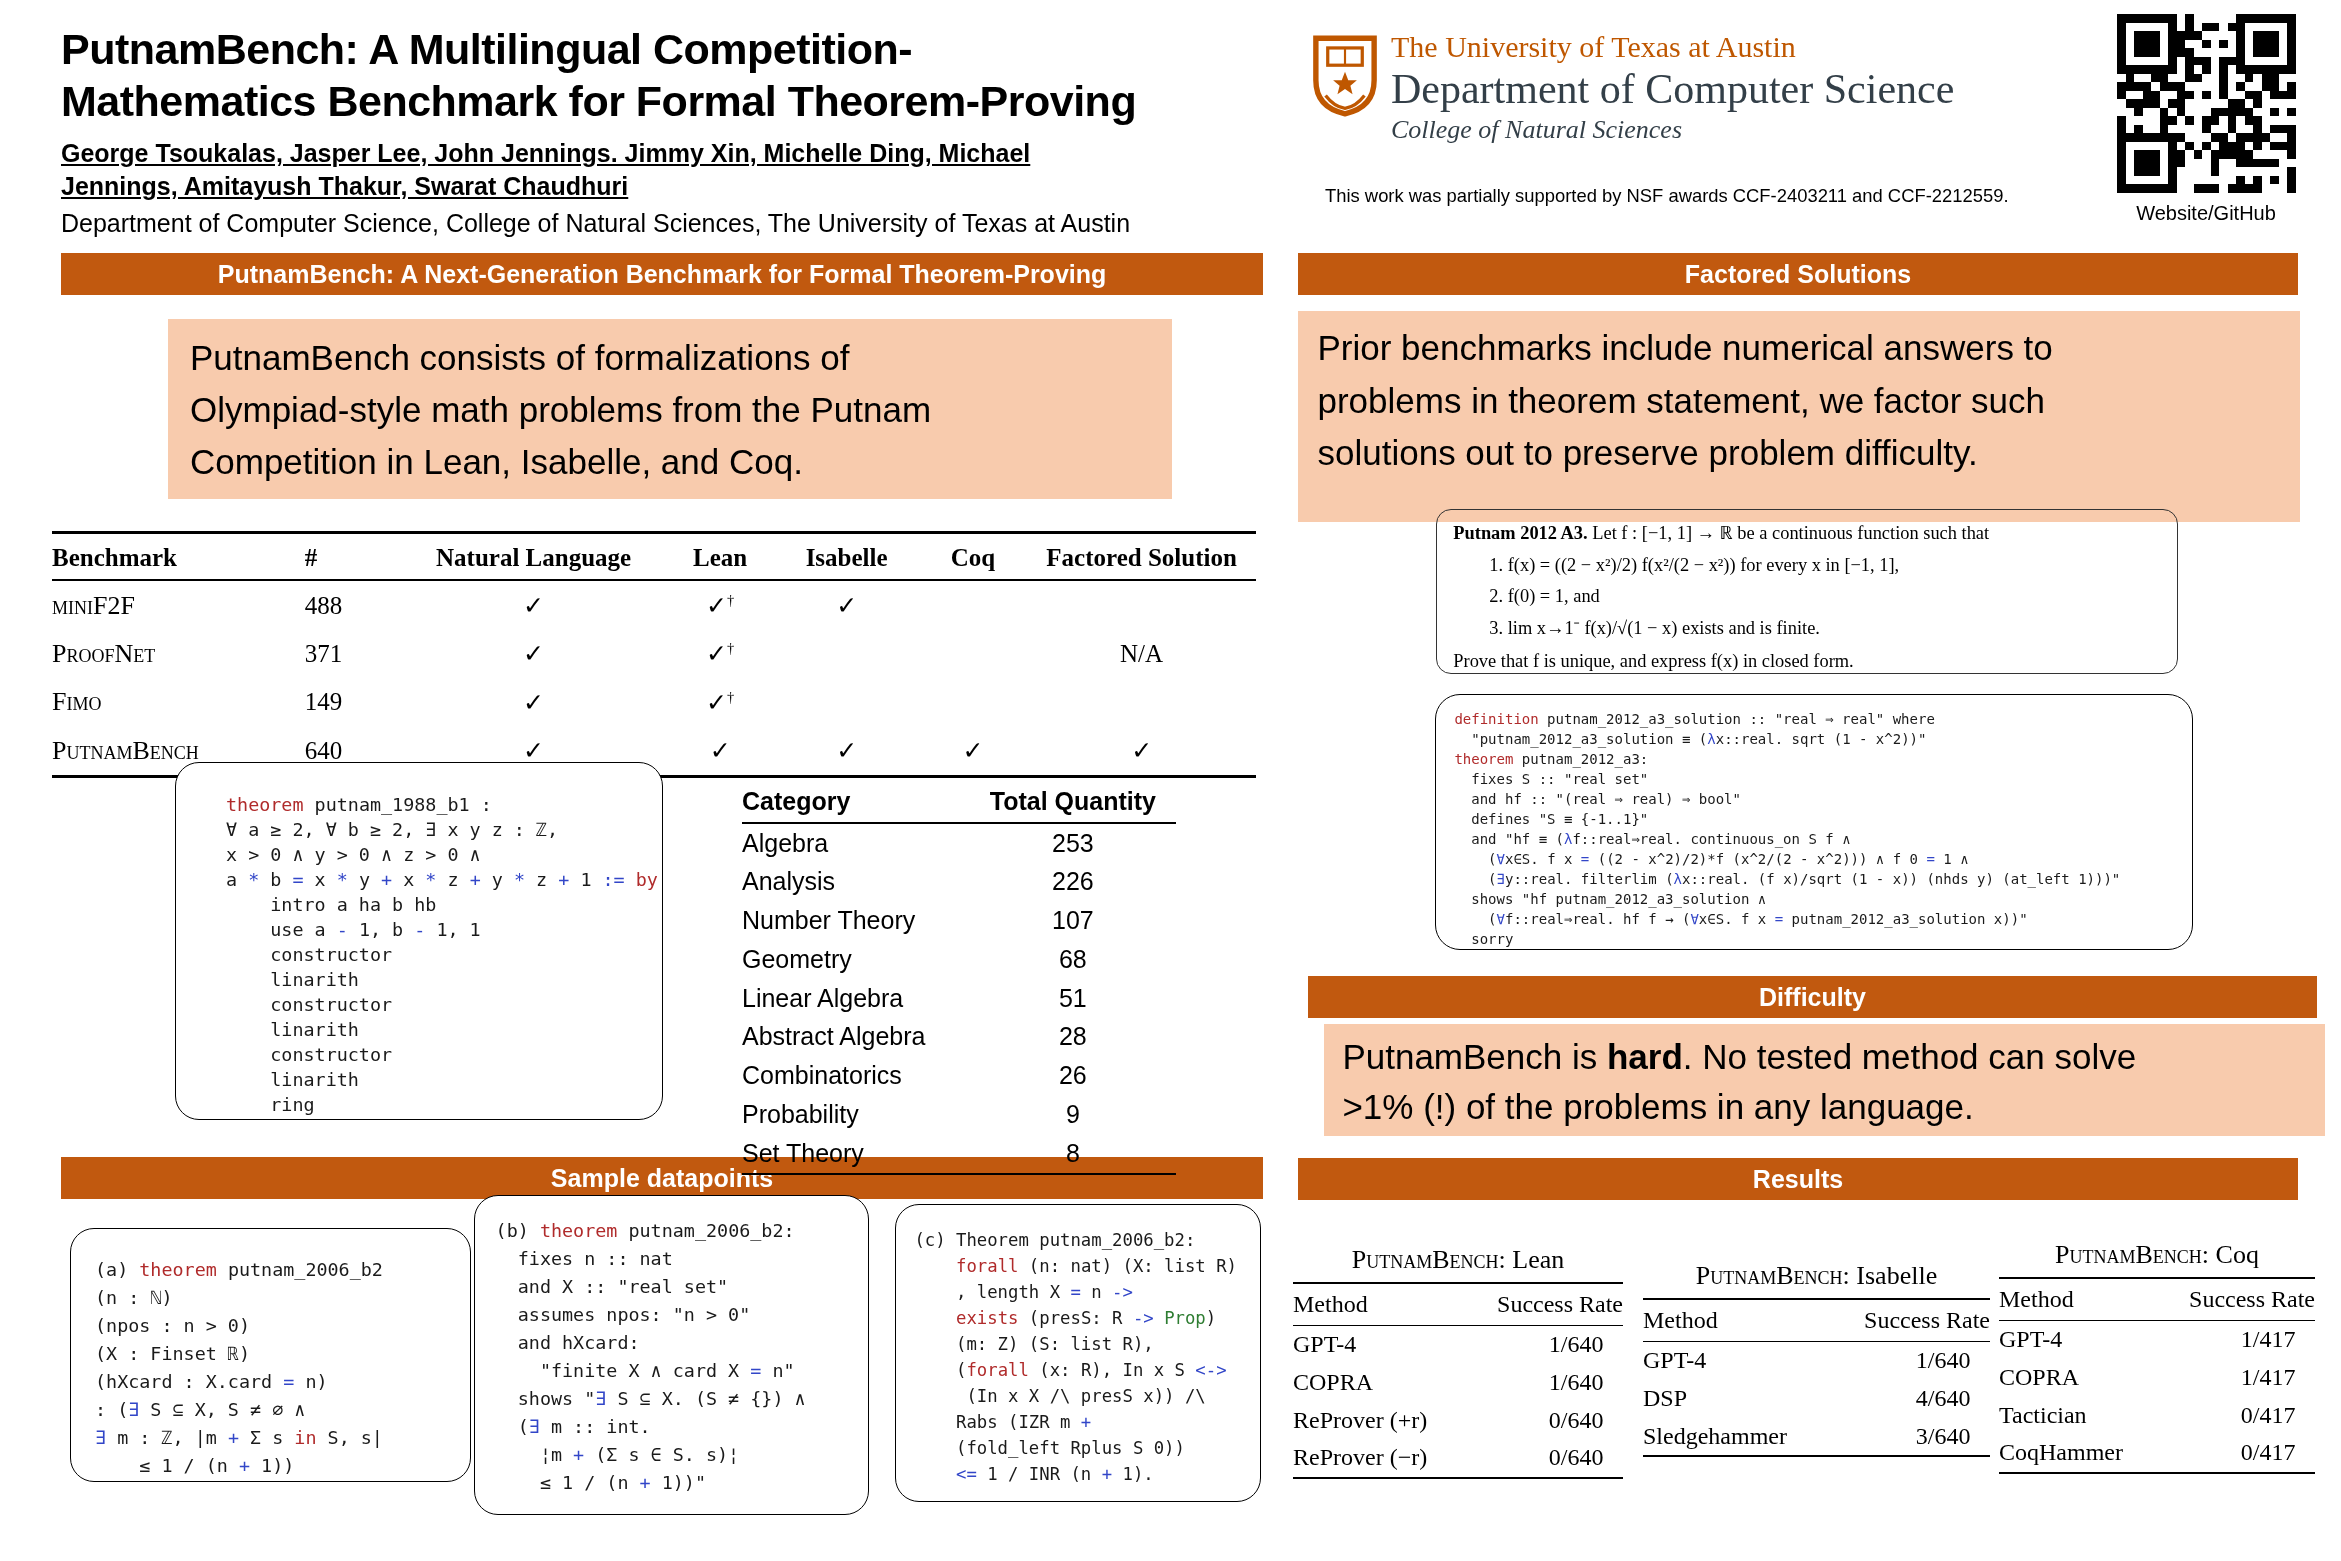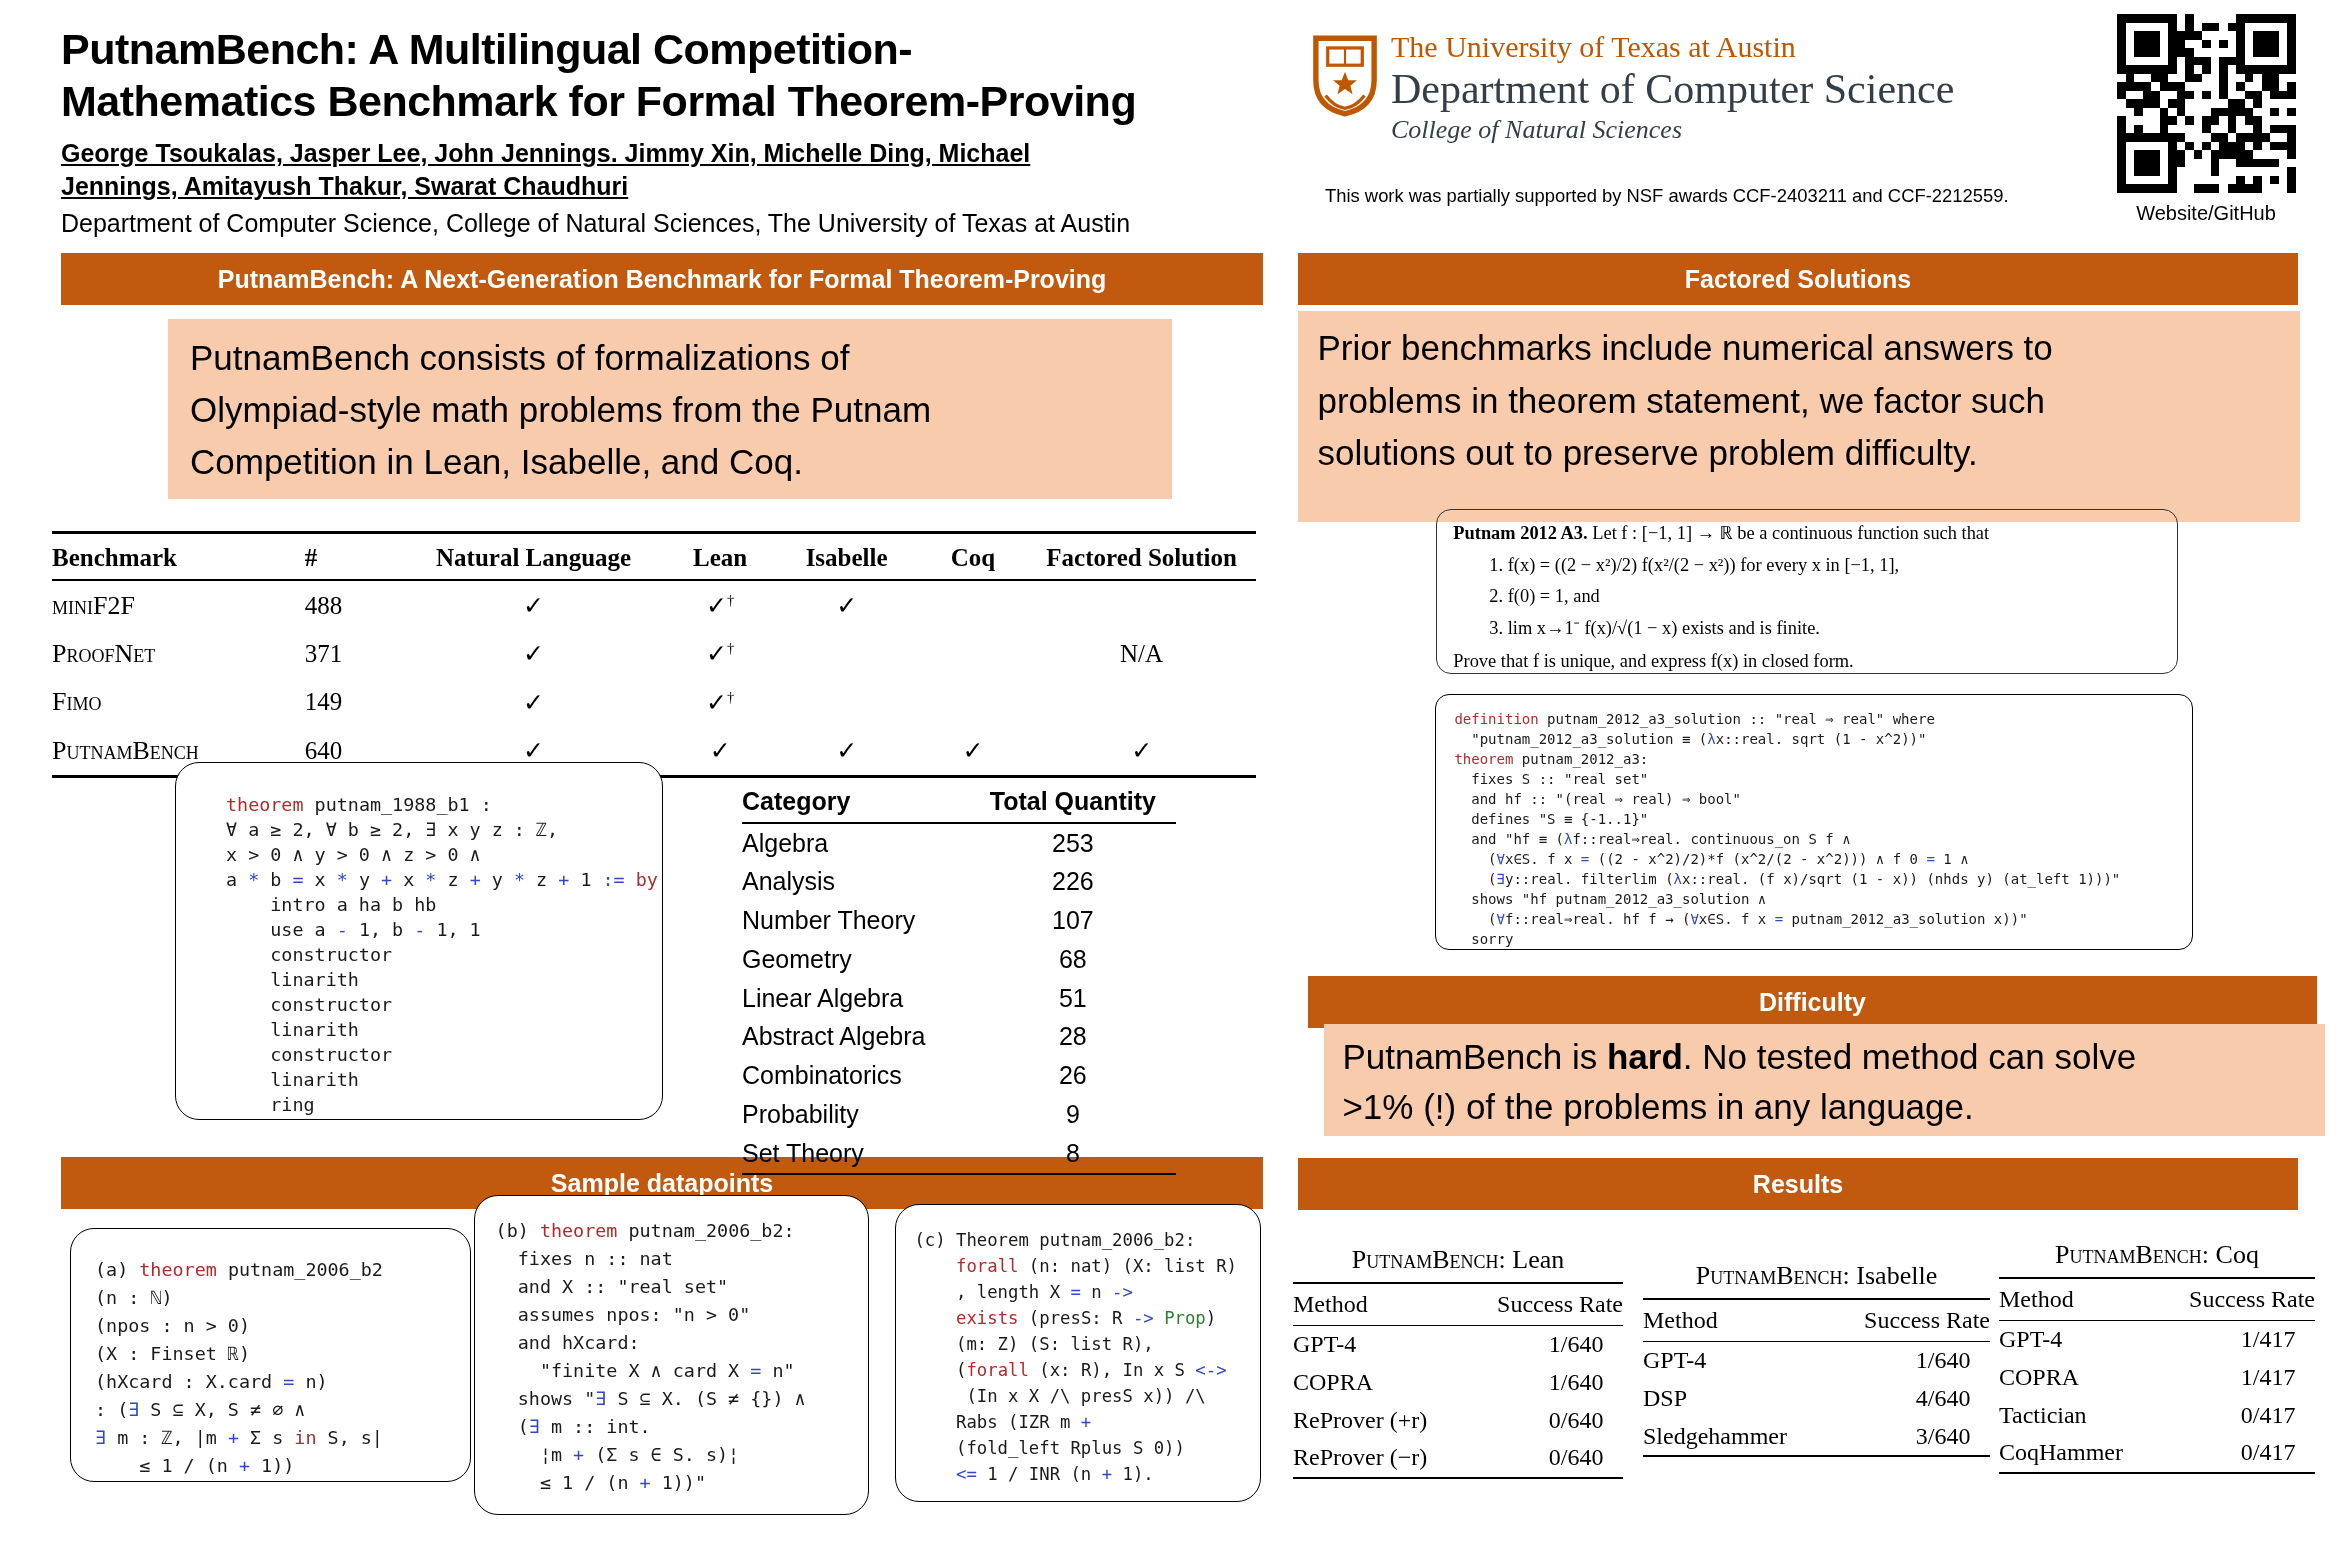--- a/index.html
+++ b/index.html
@@ -12,21 +12,21 @@
   #ut-block{left:1312px;top:30px;width:770px;height:152px;}
   #ut-shield{position:absolute;left:0;top:5.4px;width:66px;height:82px;}
   #ut-text{position:absolute;left:79px;top:0;}
   #ut-univ{font-family:"Liberation Serif",serif;font-size:30px;color:#BF5700;}
   #ut-dept{font-family:"Liberation Serif",serif;font-size:42px;color:#333F48;margin-top:1.1px;}
   #ut-college{font-family:"Liberation Serif",serif;font-style:italic;font-size:26px;color:#333F48;margin-top:2.2px;}
   #nsf-note{left:1325px;top:185px;width:781px;font-size:18.4px;}
   #qr-code{left:2117px;top:14px;width:179px;height:179px;}
   #qr-caption{left:2103px;top:202px;width:206px;text-align:center;font-size:20px;}
   
-  .banner{height:52px;background:#C1590F;color:#fff;font-size:25px;font-weight:bold;display:flex;align-items:center;justify-content:center;}
+  .banner{height:42px;background:#C1590F;color:#fff;font-size:25px;font-weight:bold;display:flex;align-items:center;justify-content:center;}
   #banner-left-main{left:61px;top:253px;width:1202px;}
   #banner-factored{left:1298px;top:253px;width:1000px;}
   #banner-difficulty{left:1308px;top:976px;width:1009px;}
   #banner-results{left:1298px;top:1158px;width:1000px;}
   #banner-samples{left:61px;top:1157px;width:1202px;}
   
   .callout{background:#F8CBAD;}
   #intro-left{left:168px;top:319px;width:1004px;height:180px;padding:13px 22px;box-sizing:border-box;font-size:35px;line-height:1.48;}
   #intro-right{left:1298px;top:311px;width:1002px;height:211px;padding:11px 19.5px;box-sizing:border-box;font-size:35px;line-height:1.5;}
   #difficulty-box{left:1324px;top:1024px;width:1001px;height:112px;padding:7.6px 18.4px;box-sizing:border-box;font-size:35px;line-height:1.45;}
@@ -61,21 +61,21 @@
   #results-isabelle{left:1643px;top:1261px;width:347px;}
   #results-coq{left:1999px;top:1240px;width:316px;}
   
   .codebox{border:1.6px solid #000;border-radius:24px;background:#fff;font-family:"DejaVu Sans Mono",monospace;box-sizing:border-box;}
   .cl{white-space:pre;}
   .tk-p{color:#1a1a1a;}
   .tk-k{color:#B02B2B;}
   .tk-o{color:#3246C8;}
   .tk-g{color:#2E7D32;}
   #lean-box{left:175px;top:762px;width:488px;height:358px;padding:29px 0 0 50px;font-size:18.4px;line-height:25px;}
-  #isabelle-box{left:1435px;top:694px;width:758px;height:256px;padding:14px 0 0 18.4px;font-size:14px;line-height:20px;border-width:1.1px;border-radius:14px;}
+  #isabelle-box{left:1435px;top:694px;width:758px;height:256px;padding:14px 0 0 18.4px;font-size:14px;line-height:20px;border-width:1.1px;border-radius:25px;}
   #sample-a{left:70px;top:1228px;width:401px;height:254px;padding:27px 0 0 24px;font-size:18.4px;line-height:28px;border-width:1.1px;}
   #sample-b{left:474px;top:1195px;width:395px;height:320px;padding:20.6px 0 0 20.6px;font-size:18.4px;line-height:28px;border-width:1.1px;}
   #sample-c{left:895px;top:1204px;width:366px;height:298px;padding:22px 0 0 18.4px;font-size:17.3px;line-height:26px;border-width:1.1px;}
   
   #putnam-box{left:1436px;top:509px;width:742px;height:165px;border:1.1px solid #333;border-radius:15px;box-sizing:border-box;padding:12px 16.3px;font-family:"Liberation Serif",serif;font-size:18.4px;line-height:1.3;}
   #putnam-box .pb-item{margin-left:36px;margin-top:7.6px;}
   #putnam-box .pb-closing{margin-top:9.8px;}
 </style>
 </head>
 <body>

